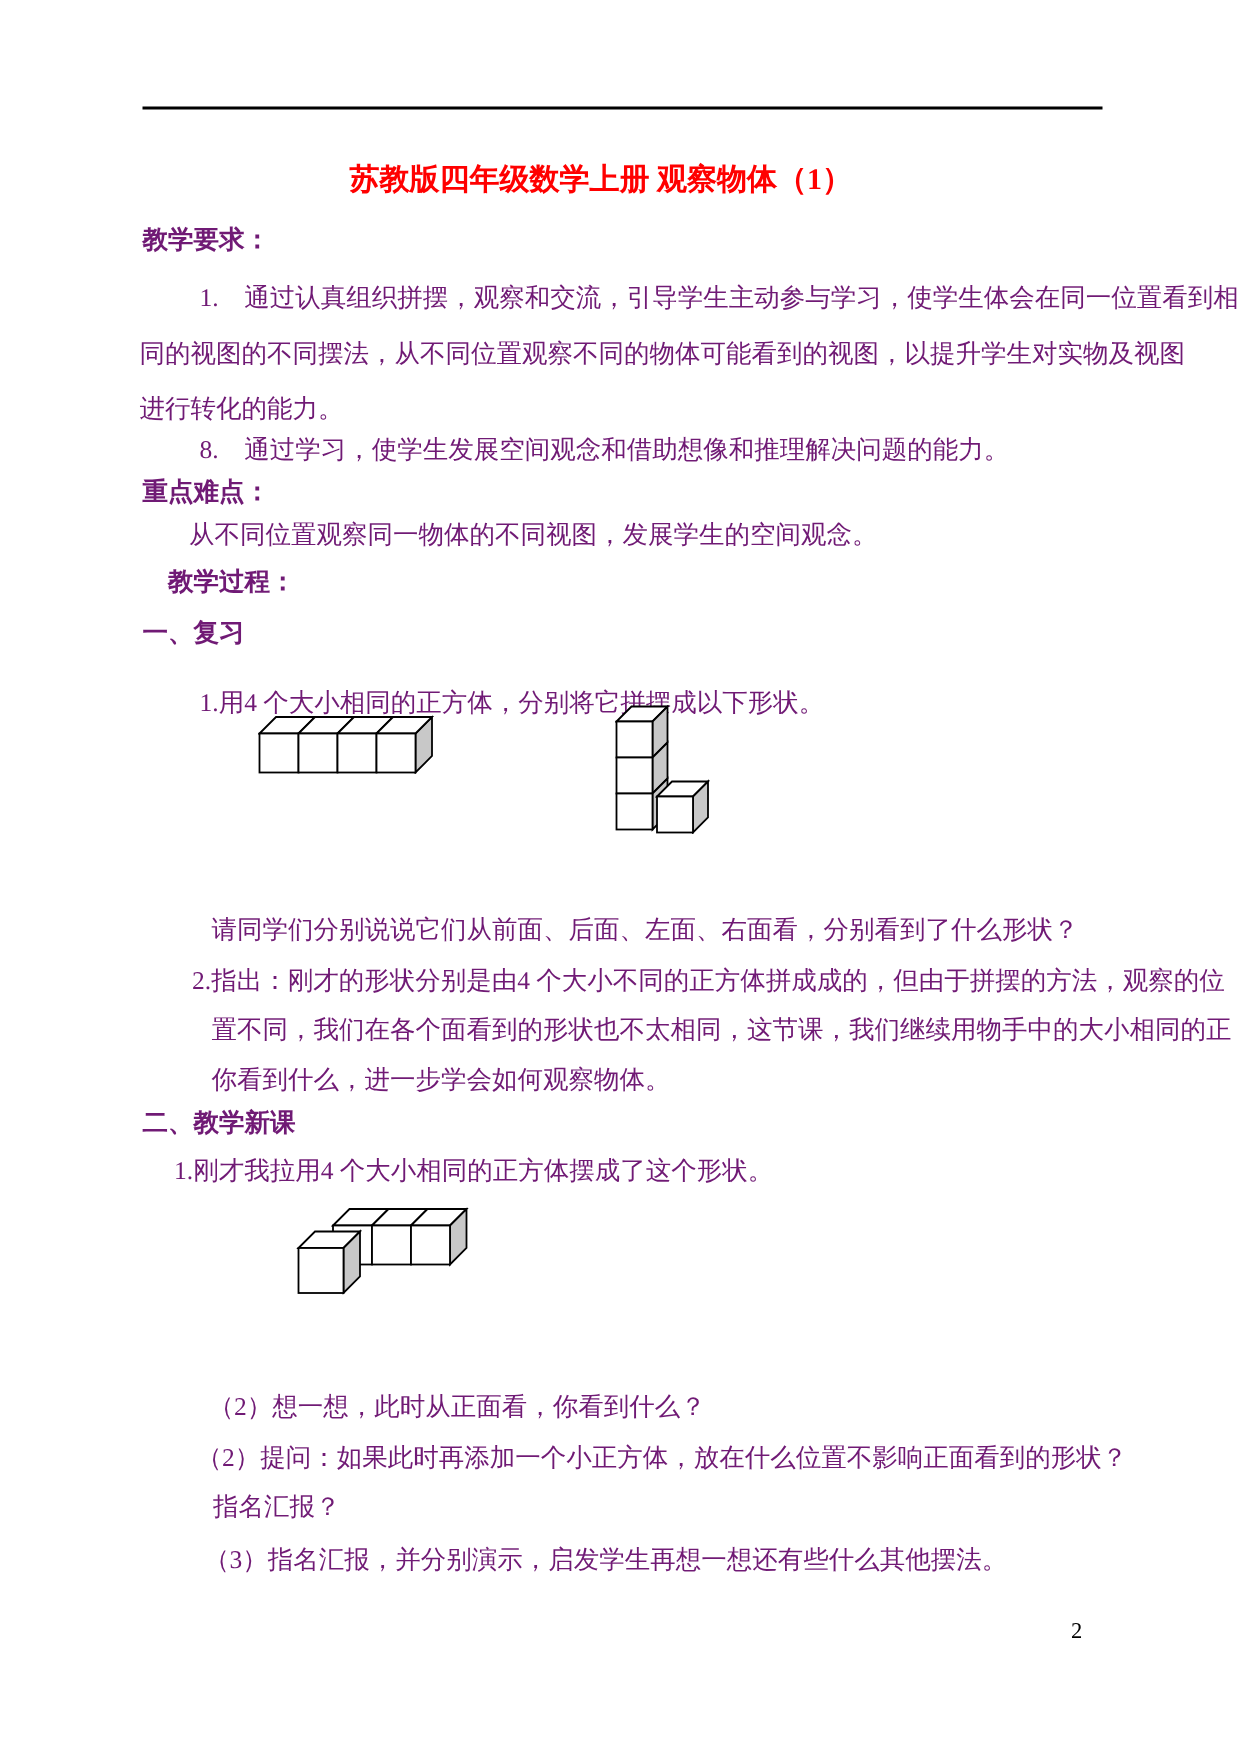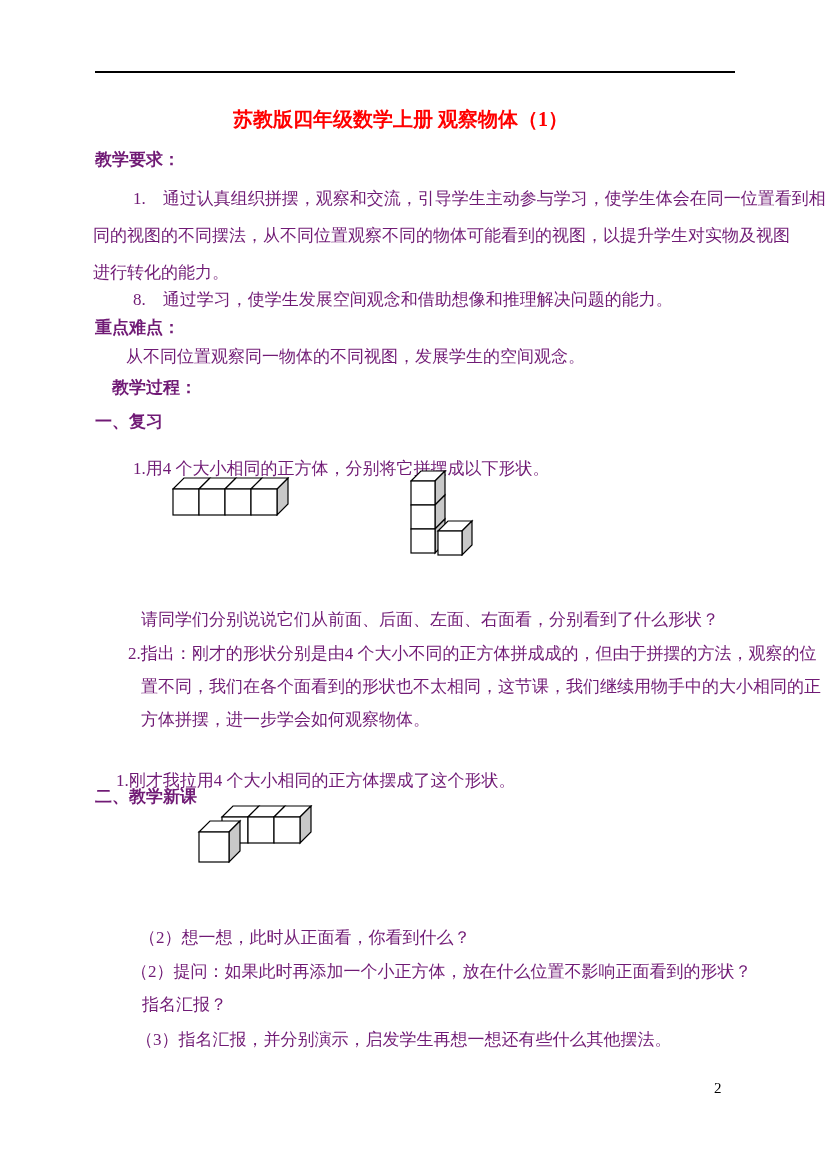--- a/index.html
+++ b/index.html
@@ -67,23 +67,23 @@
       <polygon points="28,61 38,51 62,51 52,61"></polygon>
       <polygon points="52,61 62,51 62,75 52,85" fill="#c8c8c8"></polygon>
       <rect x="28" y="61" width="24" height="24"></rect>
     </g>
   </svg>
 </div>
 
 <div class="line" style="left:141px;top:610px;">请同学们分别说说它们从前面、后面、左面、右面看，分别看到了什么形状？</div>
 <div class="line" style="left:128px;top:644px;">2.指出：刚才的形状分别是由4 个大小不同的正方体拼成成的，但由于拼摆的方法，观察的位</div>
 <div class="line" style="left:141px;top:677px;">置不同，我们在各个面看到的形状也不太相同，这节课，我们继续用物手中的大小相同的正</div>
-<div class="line" style="left:141px;top:710px;">方体拼摆，进一步学会如何观察物体。</div>
+<div class="line" style="left:141px;top:710px;">你看到什么，进一步学会如何观察物体。</div>
 
-<div class="line bold" style="left:95px;top:739px;margin-top:48px;">二、教学新课</div>
+<div class="line bold" style="left:95px;top:739px;">二、教学新课</div>
 <div class="line" style="left:116px;top:771px;">1.刚才我拉用4 个大小相同的正方体摆成了这个形状。</div>
 
 <div class="abs" style="left:197px;top:805px;">
   <svg width="143" height="58" viewBox="0 0 143 58">
     <g stroke="#000" stroke-width="1.2" fill="#fff" stroke-linejoin="miter">
       <polygon points="25,12 36,1 62,1 51,12"></polygon>
       <polygon points="51,12 62,1 88,1 77,12"></polygon>
       <polygon points="77,12 88,1 114,1 103,12"></polygon>
       <polygon points="103,12 114,1 114,27 103,38" fill="#c8c8c8"></polygon>
       <rect x="25" y="12" width="26" height="26"></rect>

